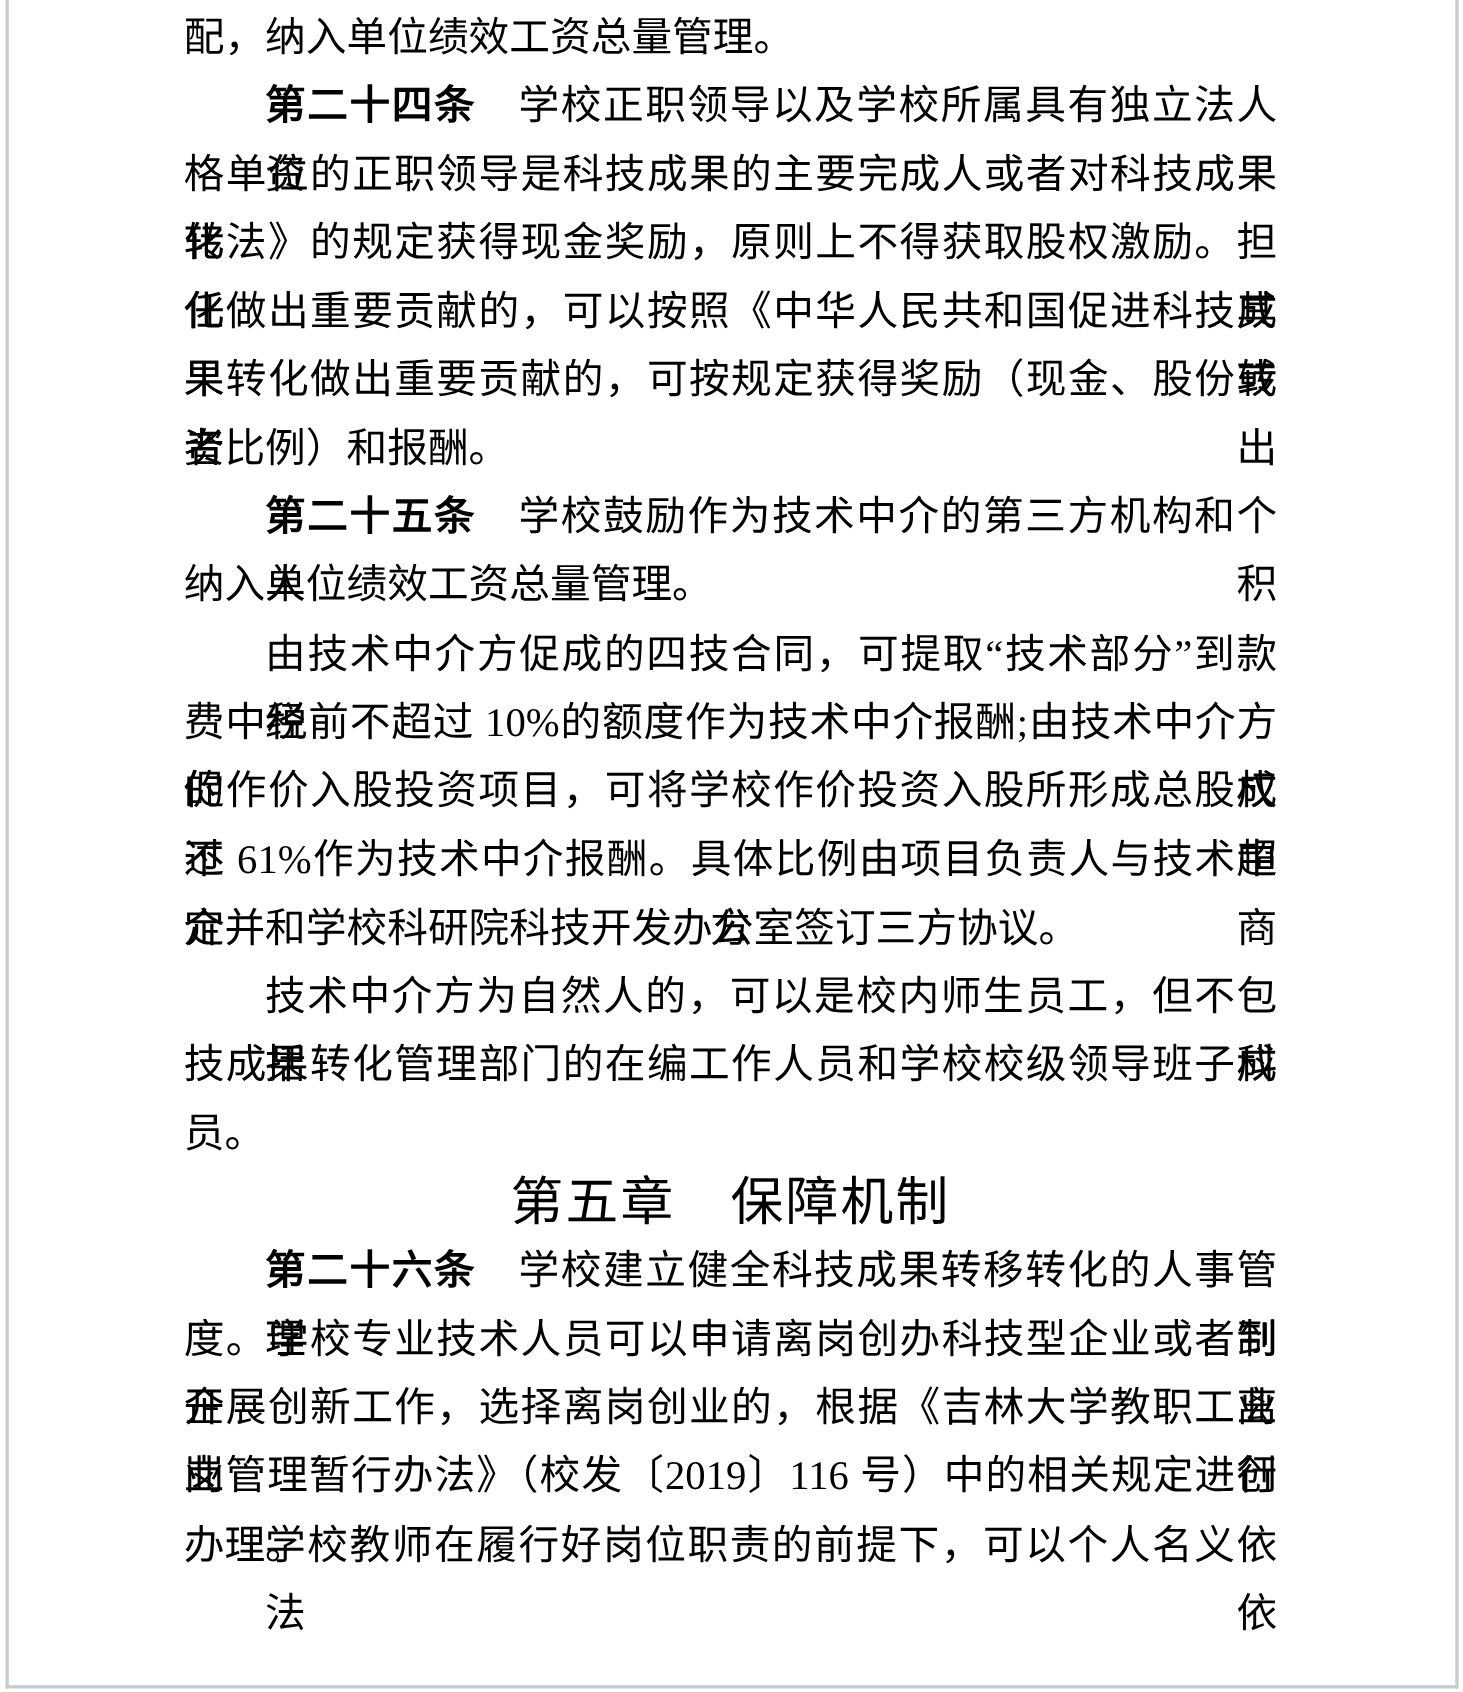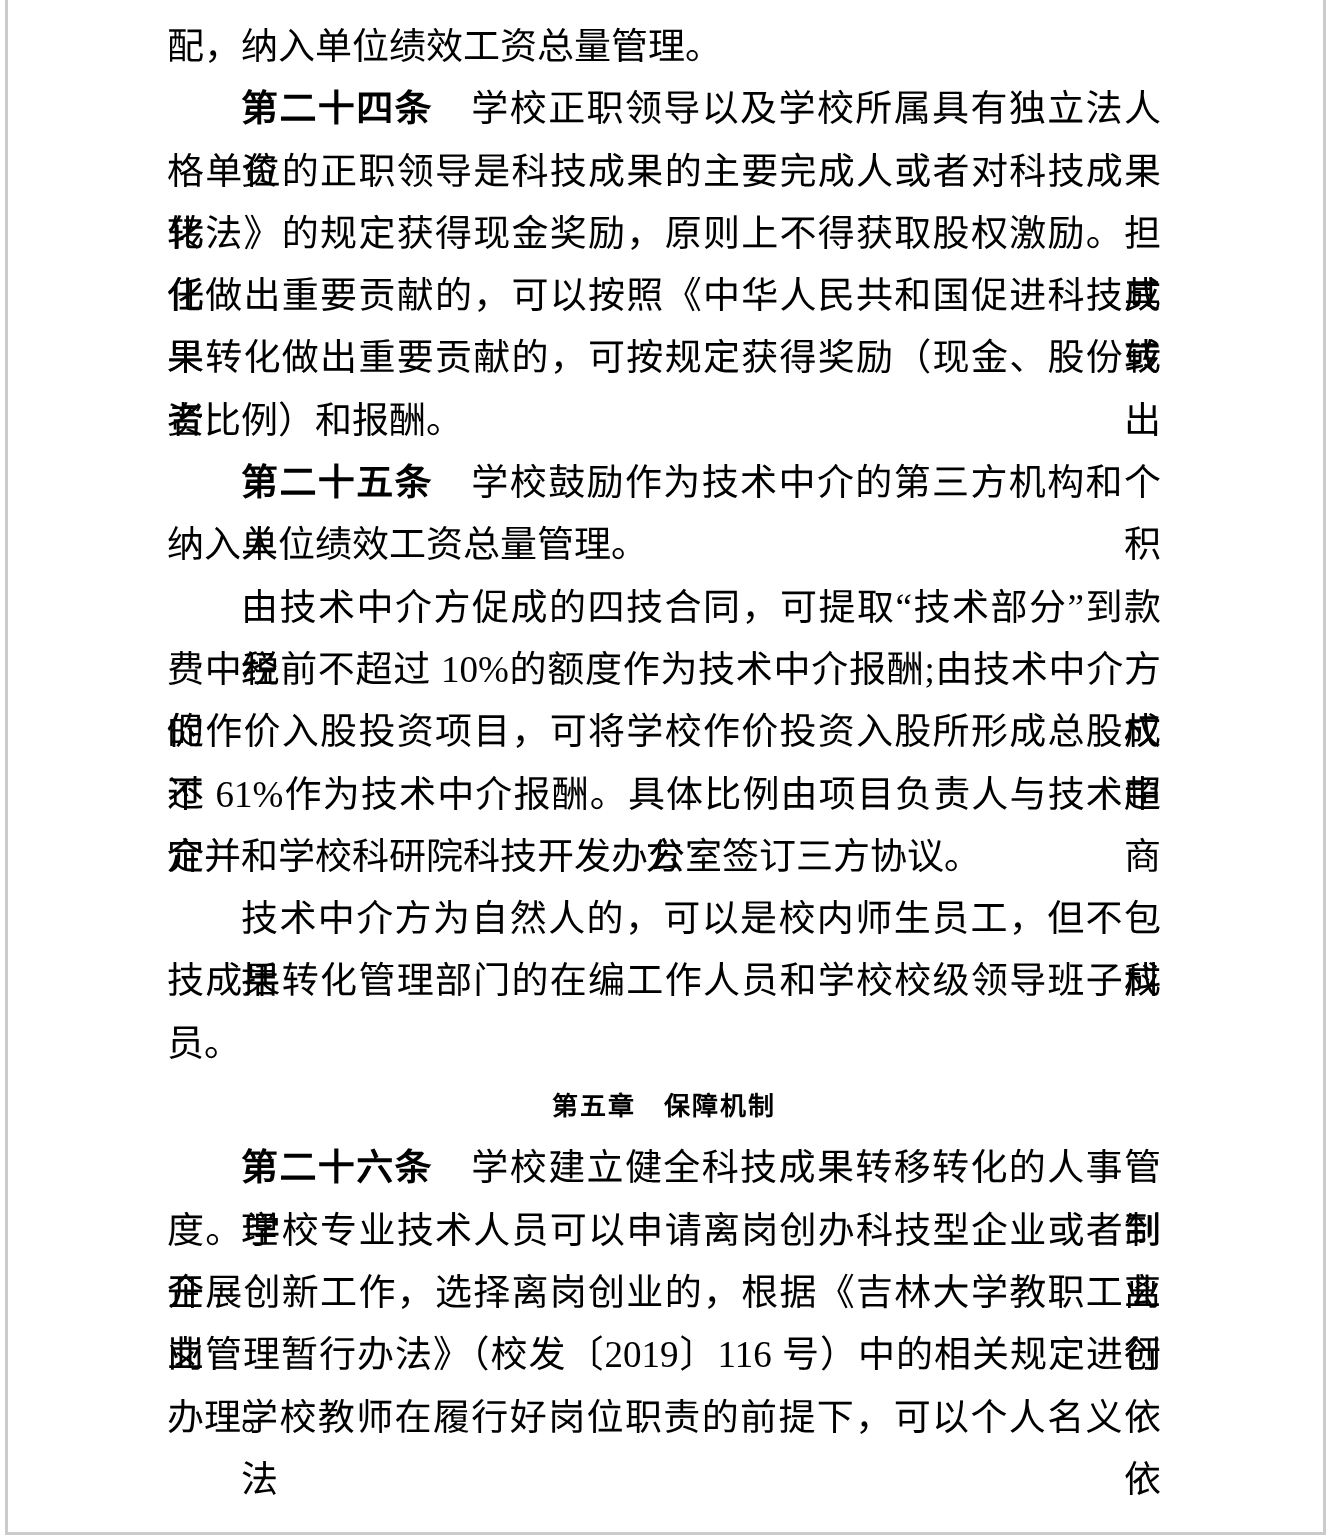--- a/index.html
+++ b/index.html
@@ -24,21 +24,21 @@
     bottom: 3px;
     border-left: 3px solid #c9cbcc;
     border-right: 3px solid #c9cbcc;
     border-bottom: 3px solid #c9cbcc;
     background: #ffffff;
     box-sizing: border-box;
   }
   .content {
     position: absolute;
     left: 167px;
-    top: 16px;
+    top: 4px;
     width: 994px;
   }
   .line {
     height: 62.3px;
     line-height: 62.3px;
     font-size: 37px;
     text-align: justify;
     text-justify: inter-character;
     overflow: visible;
   }
@@ -47,22 +47,22 @@
   }
   .line.indent {
     padding-left: 74px;
   }
   .line.blank {
     
   }
   .line.heading {
     text-align: left;
     text-align-last: center;
-    font-weight: bold;
-    font-size: 26px;
+    font-weight: normal;
+    font-size: 48px;
     font-family: "Liberation Sans", "DejaVu Sans", sans-serif;
     letter-spacing: 2px;
   }
   .bold-lead {
     font-weight: bold;
     font-family: Liberation Serif, serif;
   }
 </style>
 </head>
 <body>

